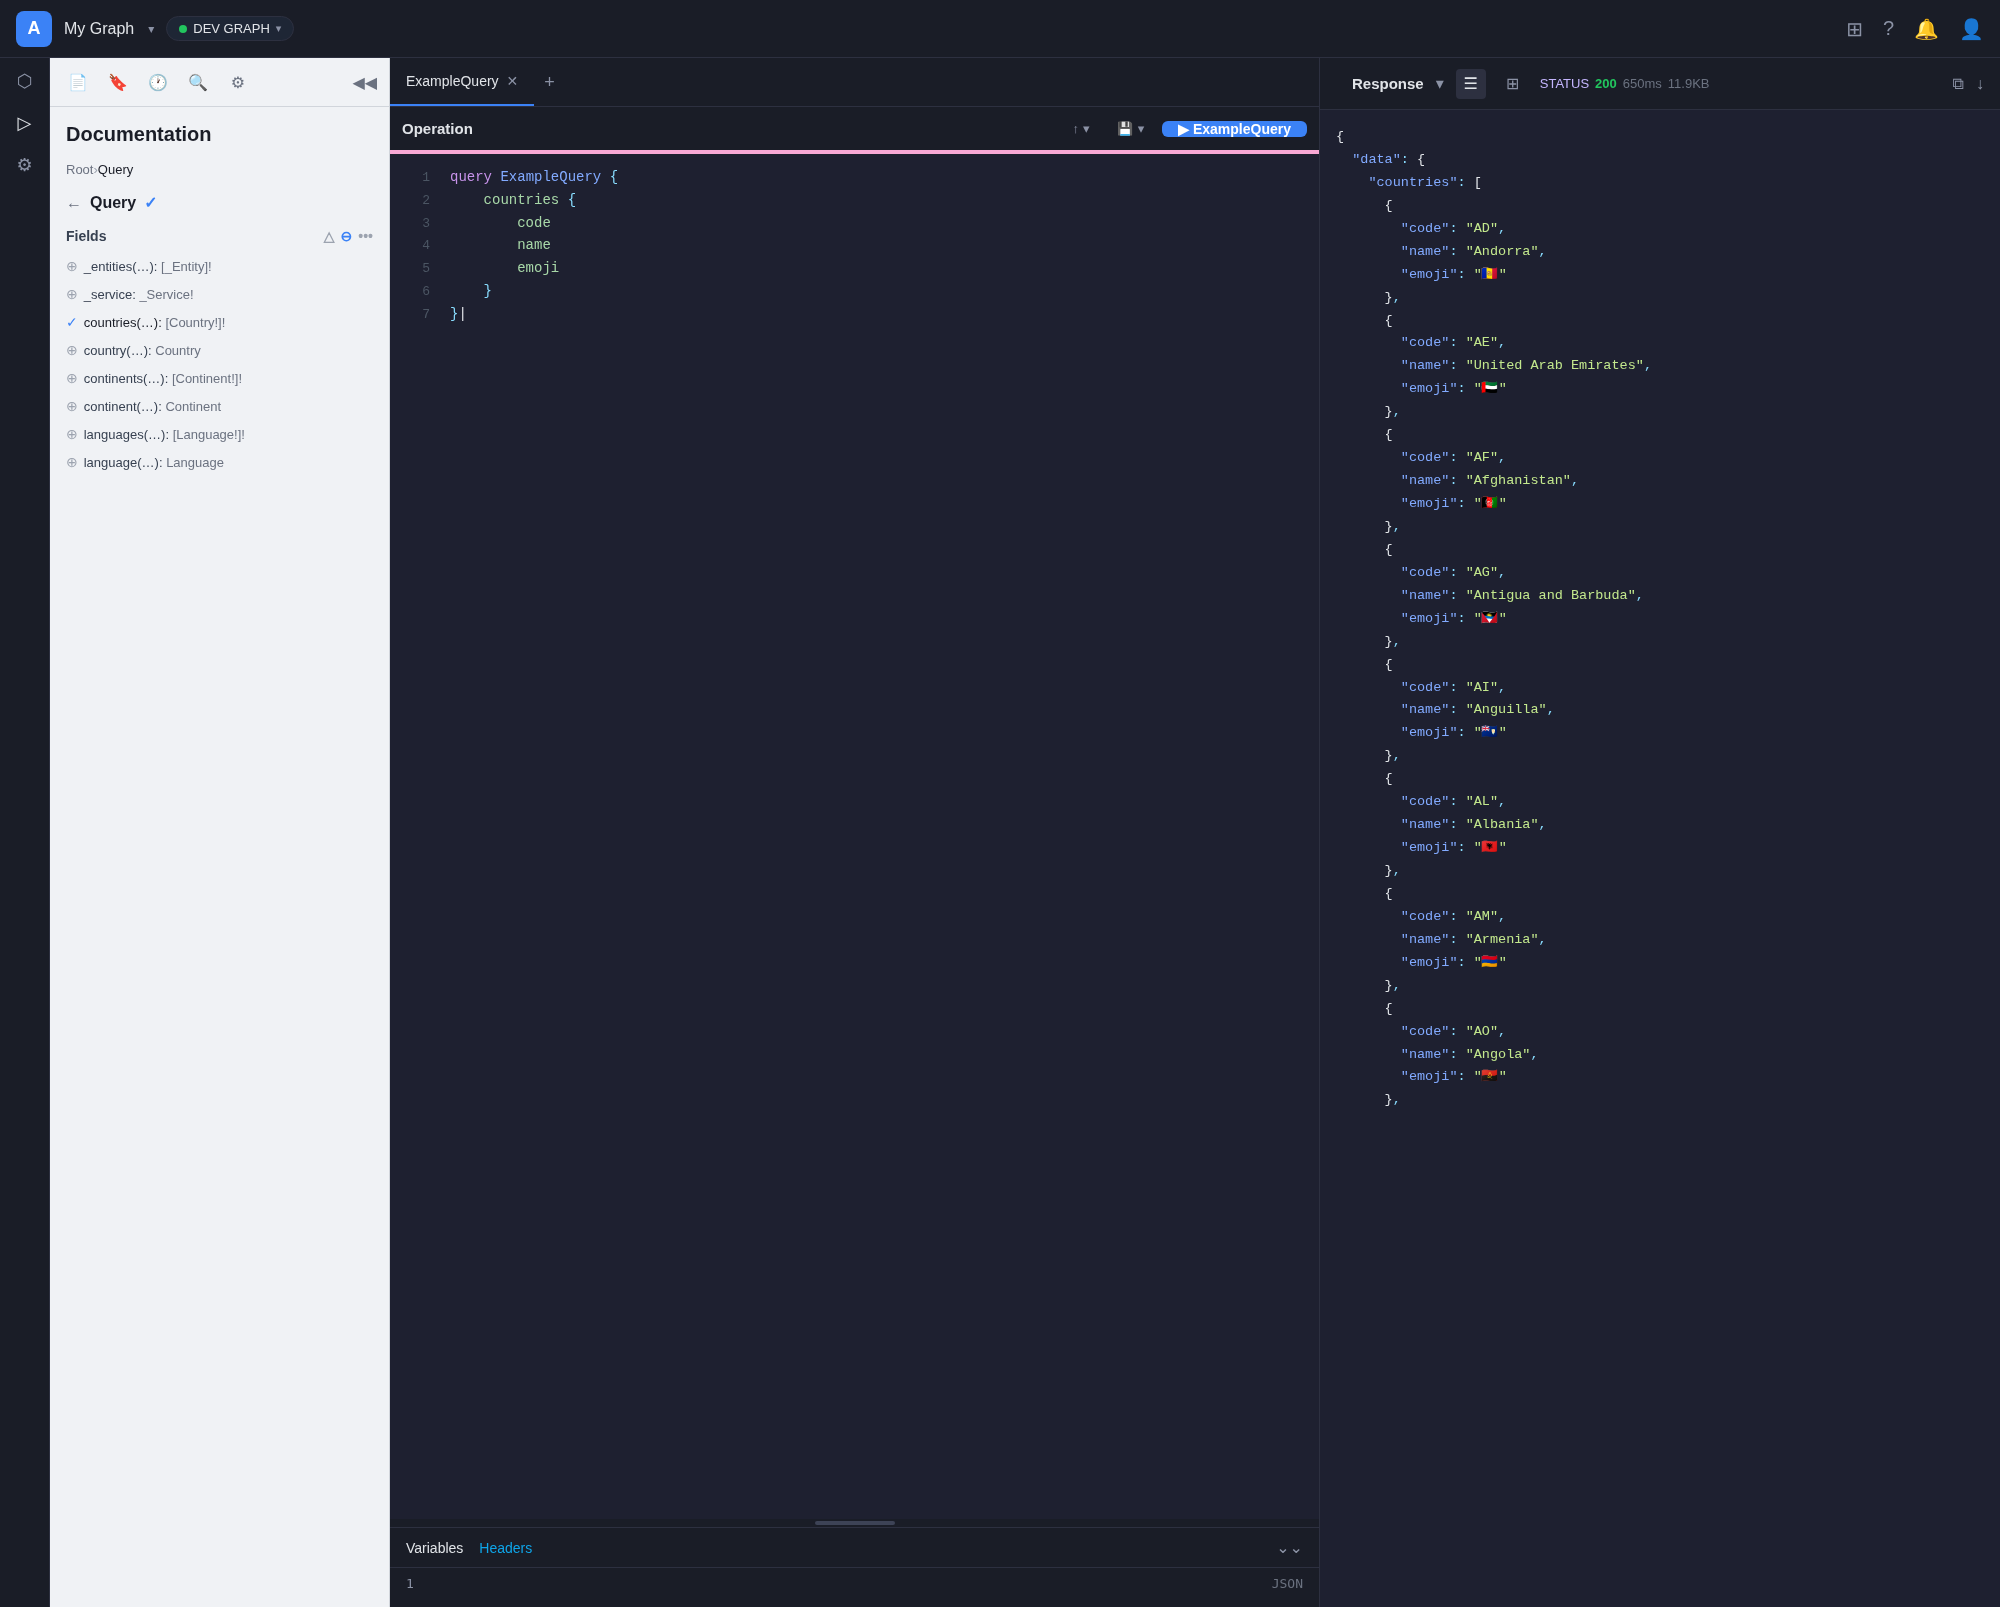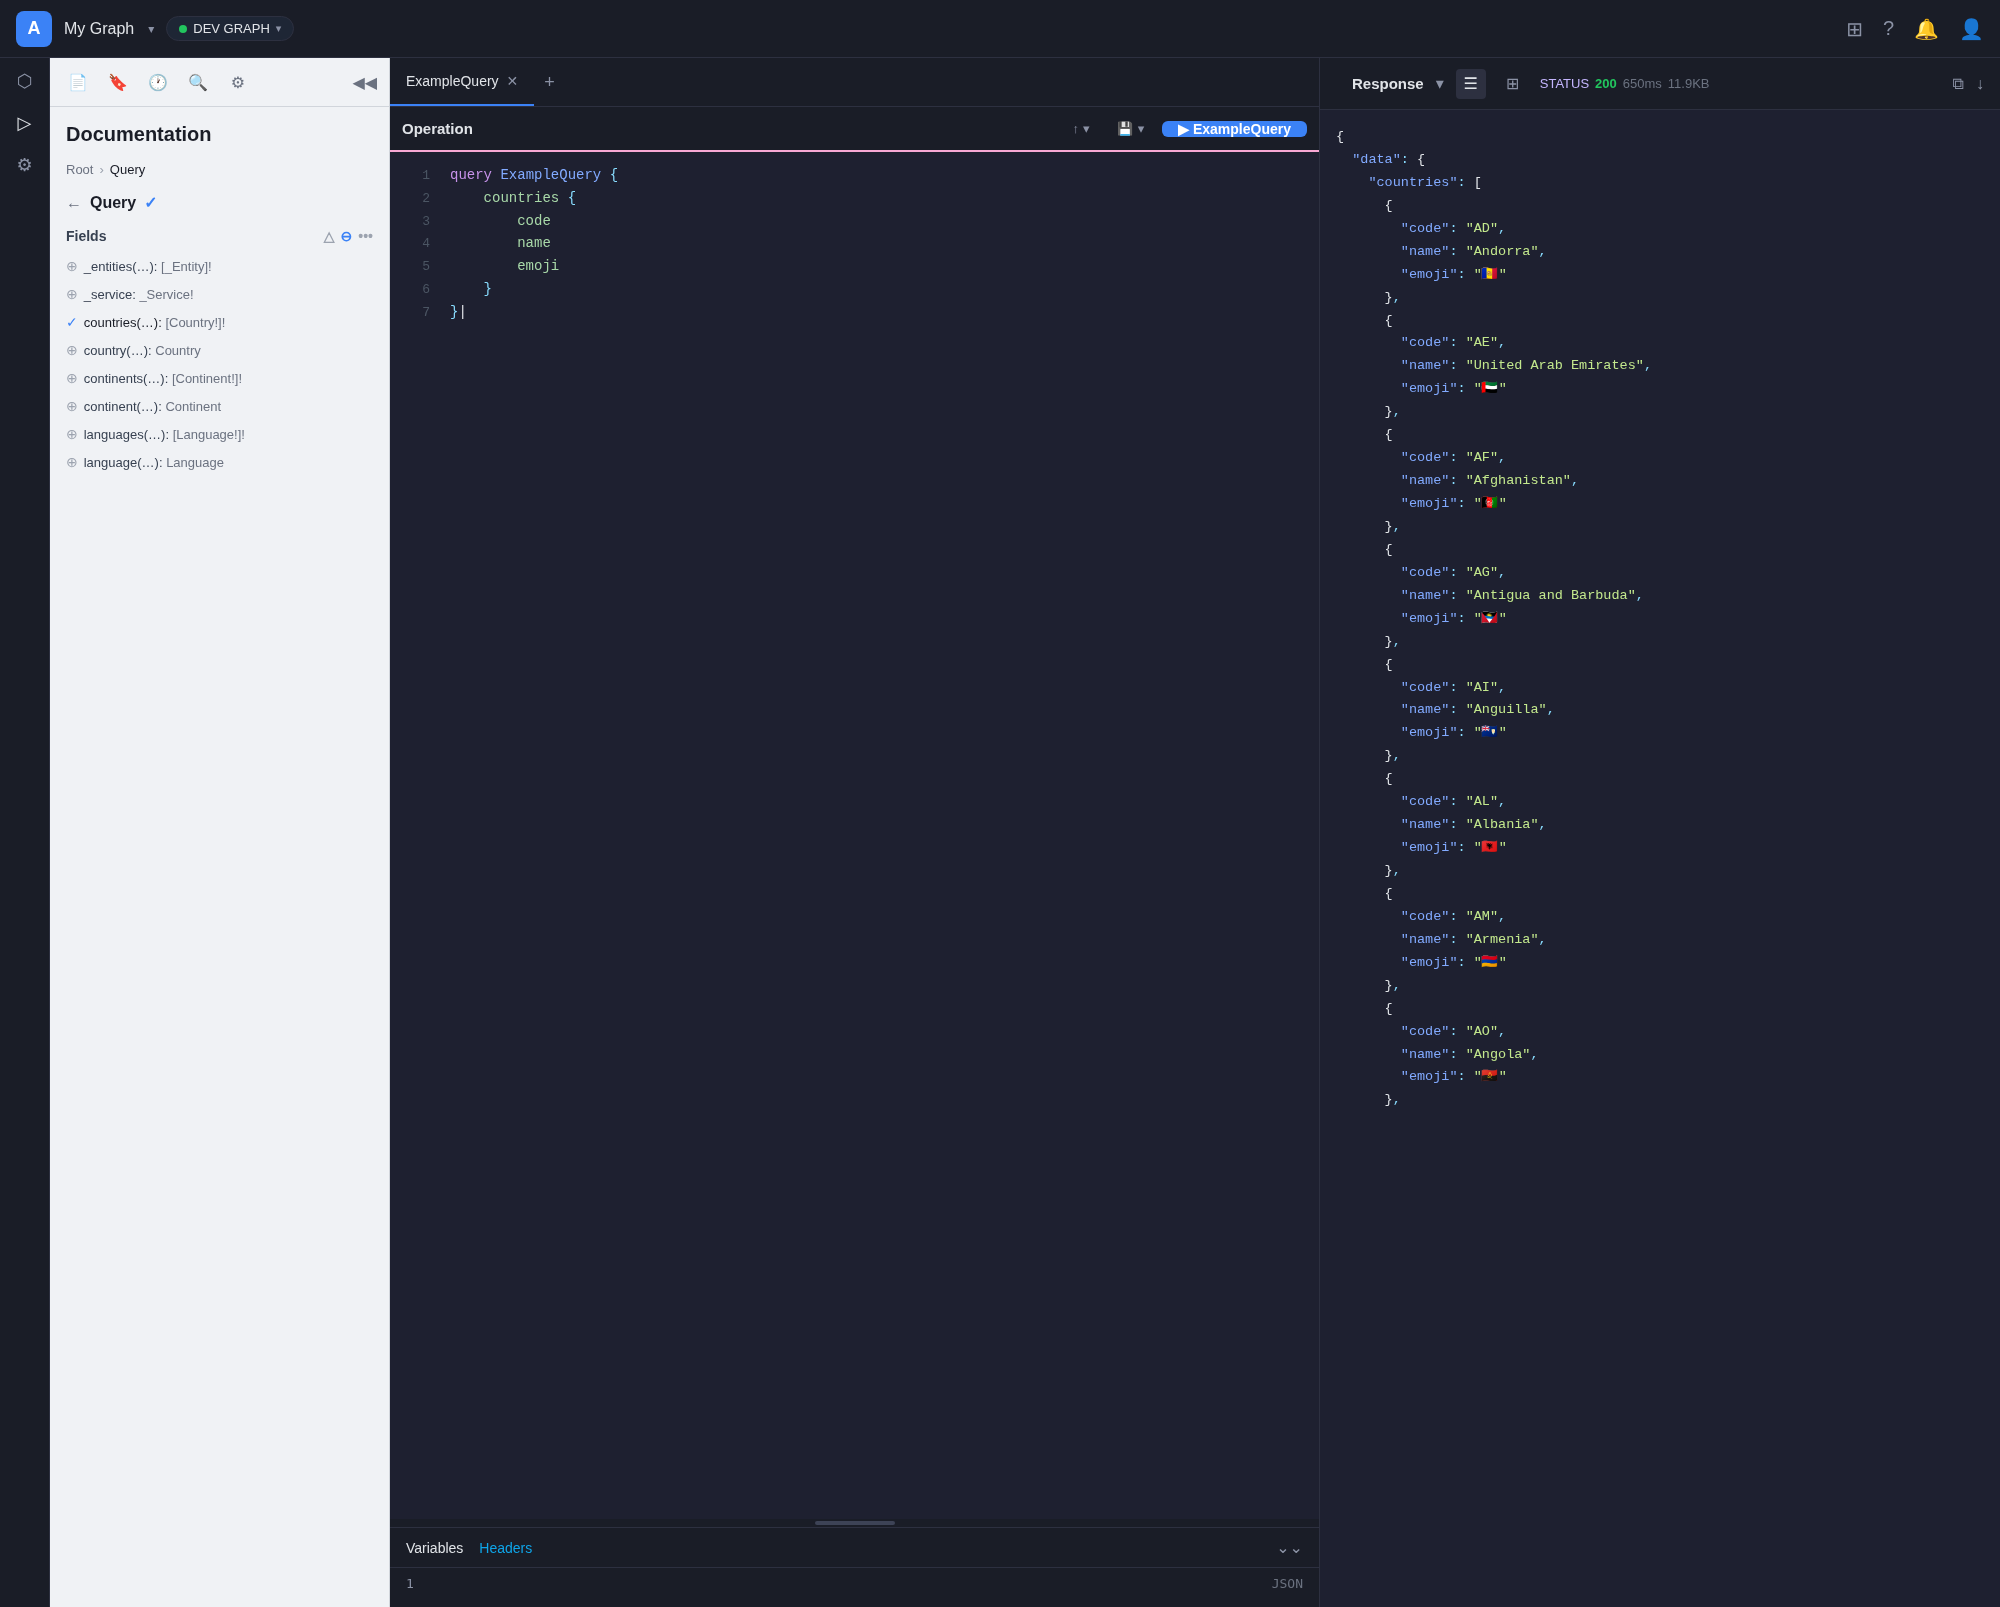--- a/index.html
+++ b/index.html
@@ -51,21 +51,21 @@
     .docs-toolbar {
       display: flex; align-items: center; padding: 8px 12px; gap: 8px;
       background: #f0f2f5; border-bottom: 1px solid #d1d5db;
     }
     .docs-tool-btn {
       width: 32px; height: 32px; display: flex; align-items: center; justify-content: center;
       cursor: pointer; color: #6b7280; border-radius: 4px;
     }
     .docs-collapse { margin-left: auto; color: #6b7280; cursor: pointer; font-size: 16px; }
     .docs-title { font-size: 20px; font-weight: 600; padding: 16px; color: #1a1d27; }
-    .docs-breadcrumb { display: flex; align-items: center; gap: 6px; padding: 0 16px 8px; font-size: 13px; color: #6b7280; }
+    .docs-breadcrumb { display: flex; align-items: center; padding: 0 16px 8px; font-size: 13px; color: #6b7280; }
     .docs-breadcrumb .sep { color: #9ca3af; }
     .docs-breadcrumb .current { color: #1a1d27; }
     .docs-back-row {
       display: flex; align-items: center; gap: 8px; padding: 8px 16px;
       font-size: 16px; font-weight: 600; color: #1a1d27;
     }
     .docs-back-btn { cursor: pointer; color: #6b7280; font-size: 16px; }
     .docs-verified { color: #3b82f6; font-size: 16px; }
     .fields-header {
       display: flex; align-items: center; gap: 8px; padding: 8px 16px;
@@ -94,21 +94,21 @@
     .editor-tab {
       display: flex; align-items: center; gap: 8px; padding: 0 16px;
       height: 48px; font-size: 14px; cursor: pointer; color: #8b92a5;
       border-bottom: 2px solid transparent;
     }
     .editor-tab.active { color: #e1e4e8; border-bottom-color: #3b82f6; }
     .tab-close { color: #8b92a5; cursor: pointer; font-size: 14px; }
     .tab-add { color: #8b92a5; cursor: pointer; font-size: 18px; padding: 0 10px; }
     .editor-toolbar {
       display: flex; align-items: center; padding: 8px 12px; gap: 8px;
-      background: #1a1d27; border-bottom: 2px solid #f9a8d4;
+      background: #1a1d27; border-bottom: 4px solid #f9a8d4;
     }
     .toolbar-label { font-size: 15px; font-weight: 600; color: #e1e4e8; flex: 1; }
     .toolbar-btn {
       display: flex; align-items: center; gap: 4px; padding: 6px 10px;
       border-radius: 4px; cursor: pointer; color: #8b92a5; font-size: 13px;
       background: transparent; border: none;
     }
     .run-btn {
       display: flex; align-items: center; gap: 6px; padding: 0 16px;
       background: #3b82f6; color: white; border-radius: 6px; cursor: pointer;

